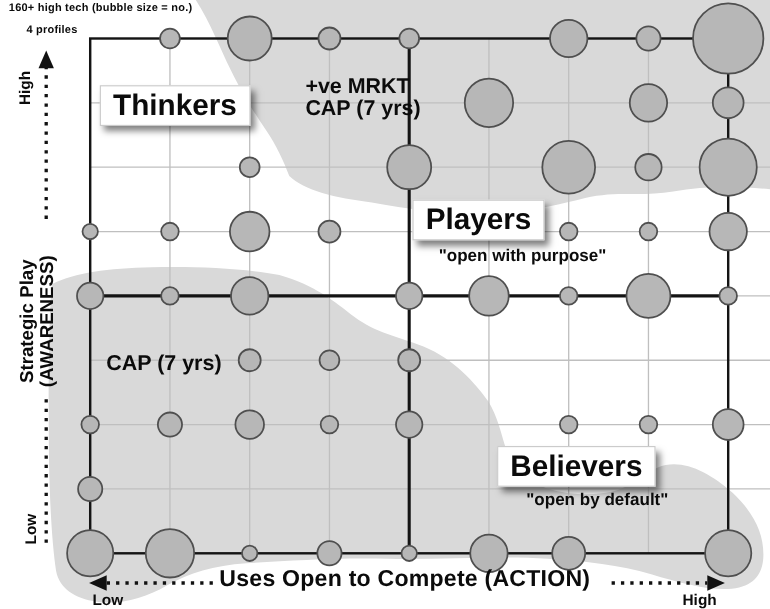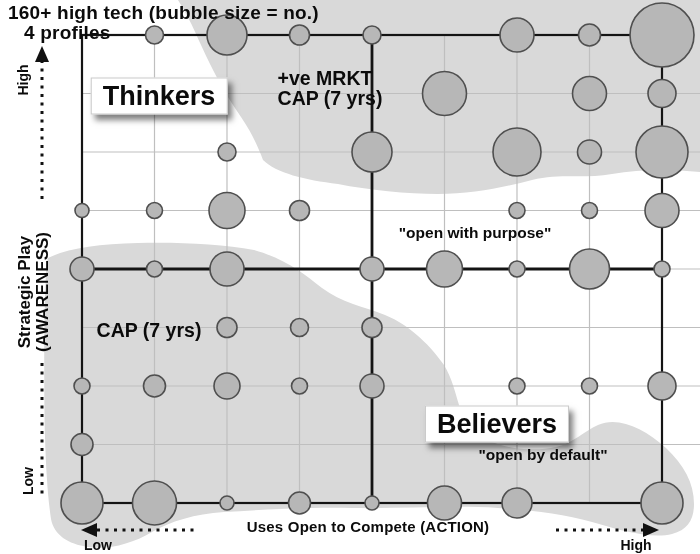--- a/index.html
+++ b/index.html
@@ -5,25 +5,25 @@
   html,body{margin:0;padding:0;background:#fff;}
   .stage{
     position:relative;width:700px;height:554px;background:#ffffff;
     font-family:"Liberation Sans",sans-serif;font-weight:bold;color:#0b0b0b;
     overflow:hidden;
   }
   .stage svg{position:absolute;left:0;top:0;}
   .ov{position:absolute;white-space:nowrap;line-height:1.05;}
   .ctr{transform:translate(-50%,-50%);}
   .rot{transform:translate(-50%,-50%) rotate(-90deg);}
-  .title-line{font-size:19px;letter-spacing:.2px;}
+  .title-line{font-size:10px;letter-spacing:.2px;}
   .ax-end{font-size:14px;}
   .y-main{font-size:17px;text-align:center;}
   .ann{font-size:19.5px;text-align:left;line-height:1.02;}
-  .x-main{font-size:15px;letter-spacing:.2px;}
+  .x-main{font-size:21px;letter-spacing:.2px;}
   .sub{font-size:15.5px;}
   .qbox{
     position:absolute;transform:translate(-50%,-50%);
     background:#ffffff;border:1px solid #c9c9c9;
     box-shadow:4px 5px 6px rgba(0,0,0,.5);
     font-size:27px;padding:2px 11px;white-space:nowrap;
   }
 </style>
 </head>
 <body>
@@ -124,18 +124,19 @@
 
   <div class="ov ann ctr" style="left:330px;top:89px">
     <div>+ve MRKT</div>
     <div>CAP (7 yrs)</div>
   </div>
   <div class="ov ann ctr" style="left:149px;top:331px">
     <div>CAP (7 yrs)</div>
   </div>
 
   <div class="qbox" style="left:159px;top:96px">Thinkers</div>
-  <div class="qbox" style="left:497px;top:424px">Believers</div>
+  <div class="qbox" style="left:435px;top:200px">Players</div>
+  <div class="qbox" style="left:524px;top:424px">Believers</div>
 
   <div class="ov sub ctr" style="left:475px;top:233px">"open with purpose"</div>
   <div class="ov sub ctr" style="left:543px;top:455px">"open by default"</div>
 
 </div>
 
 </body></html>

